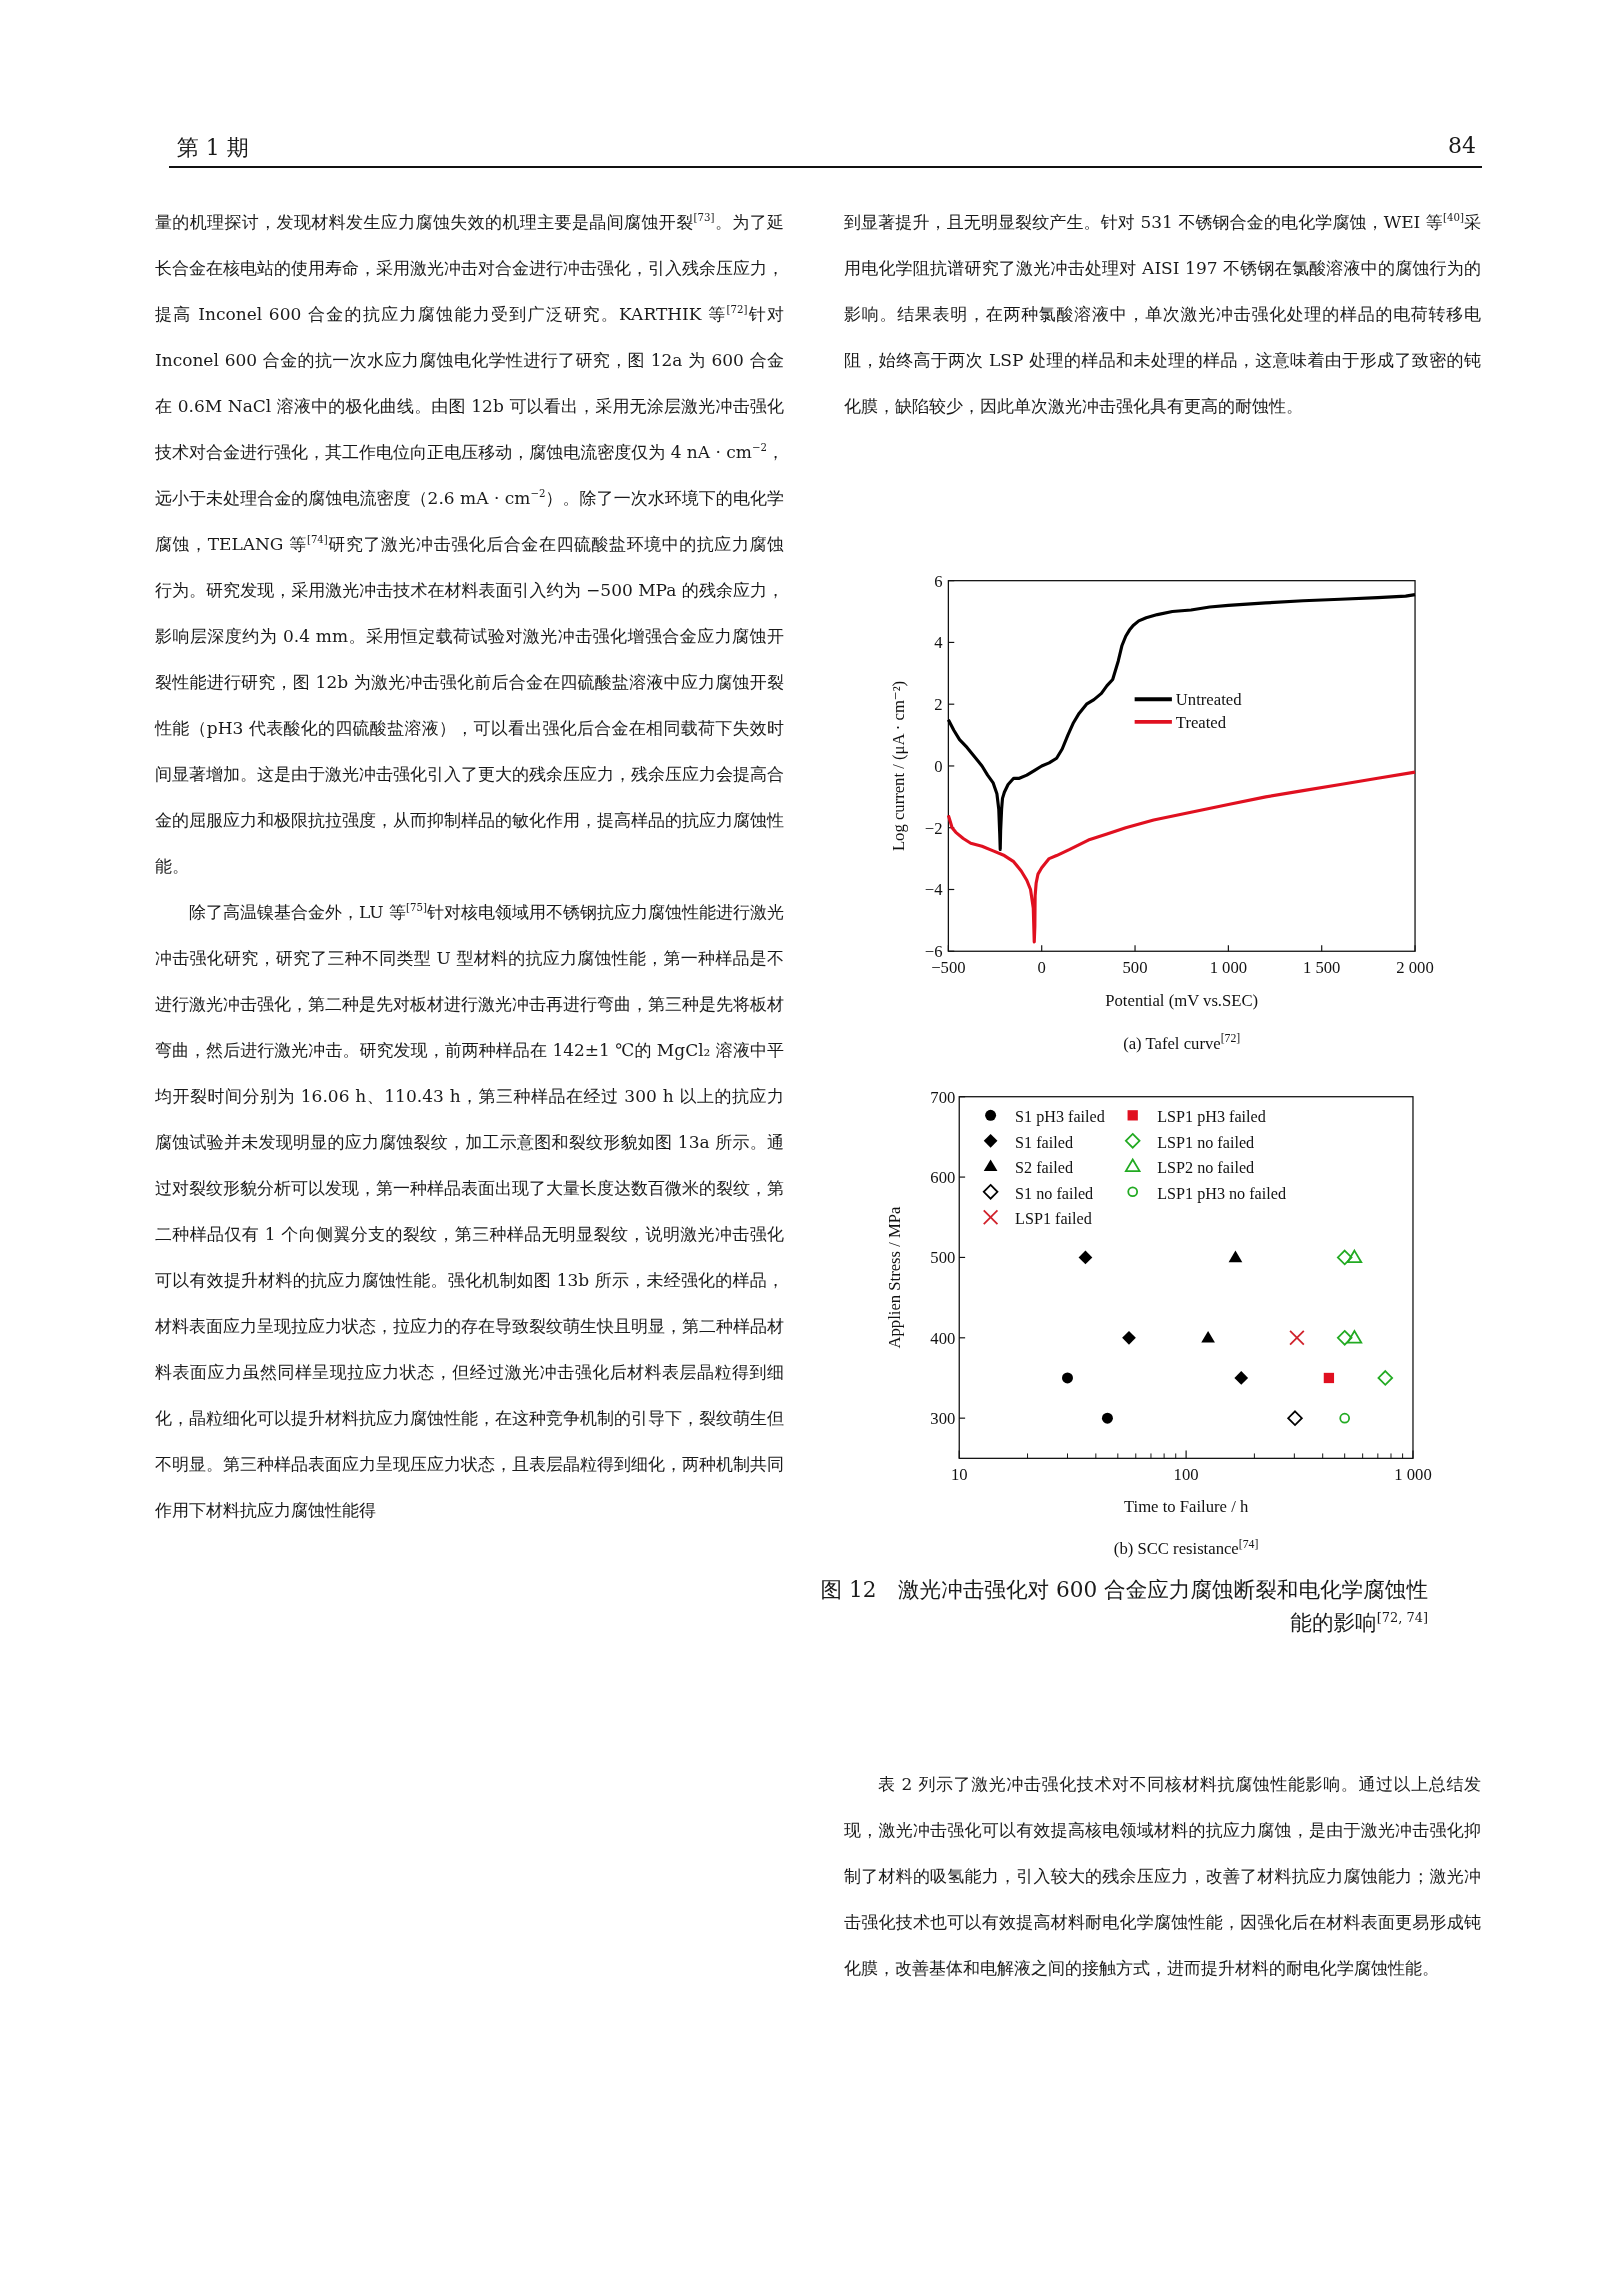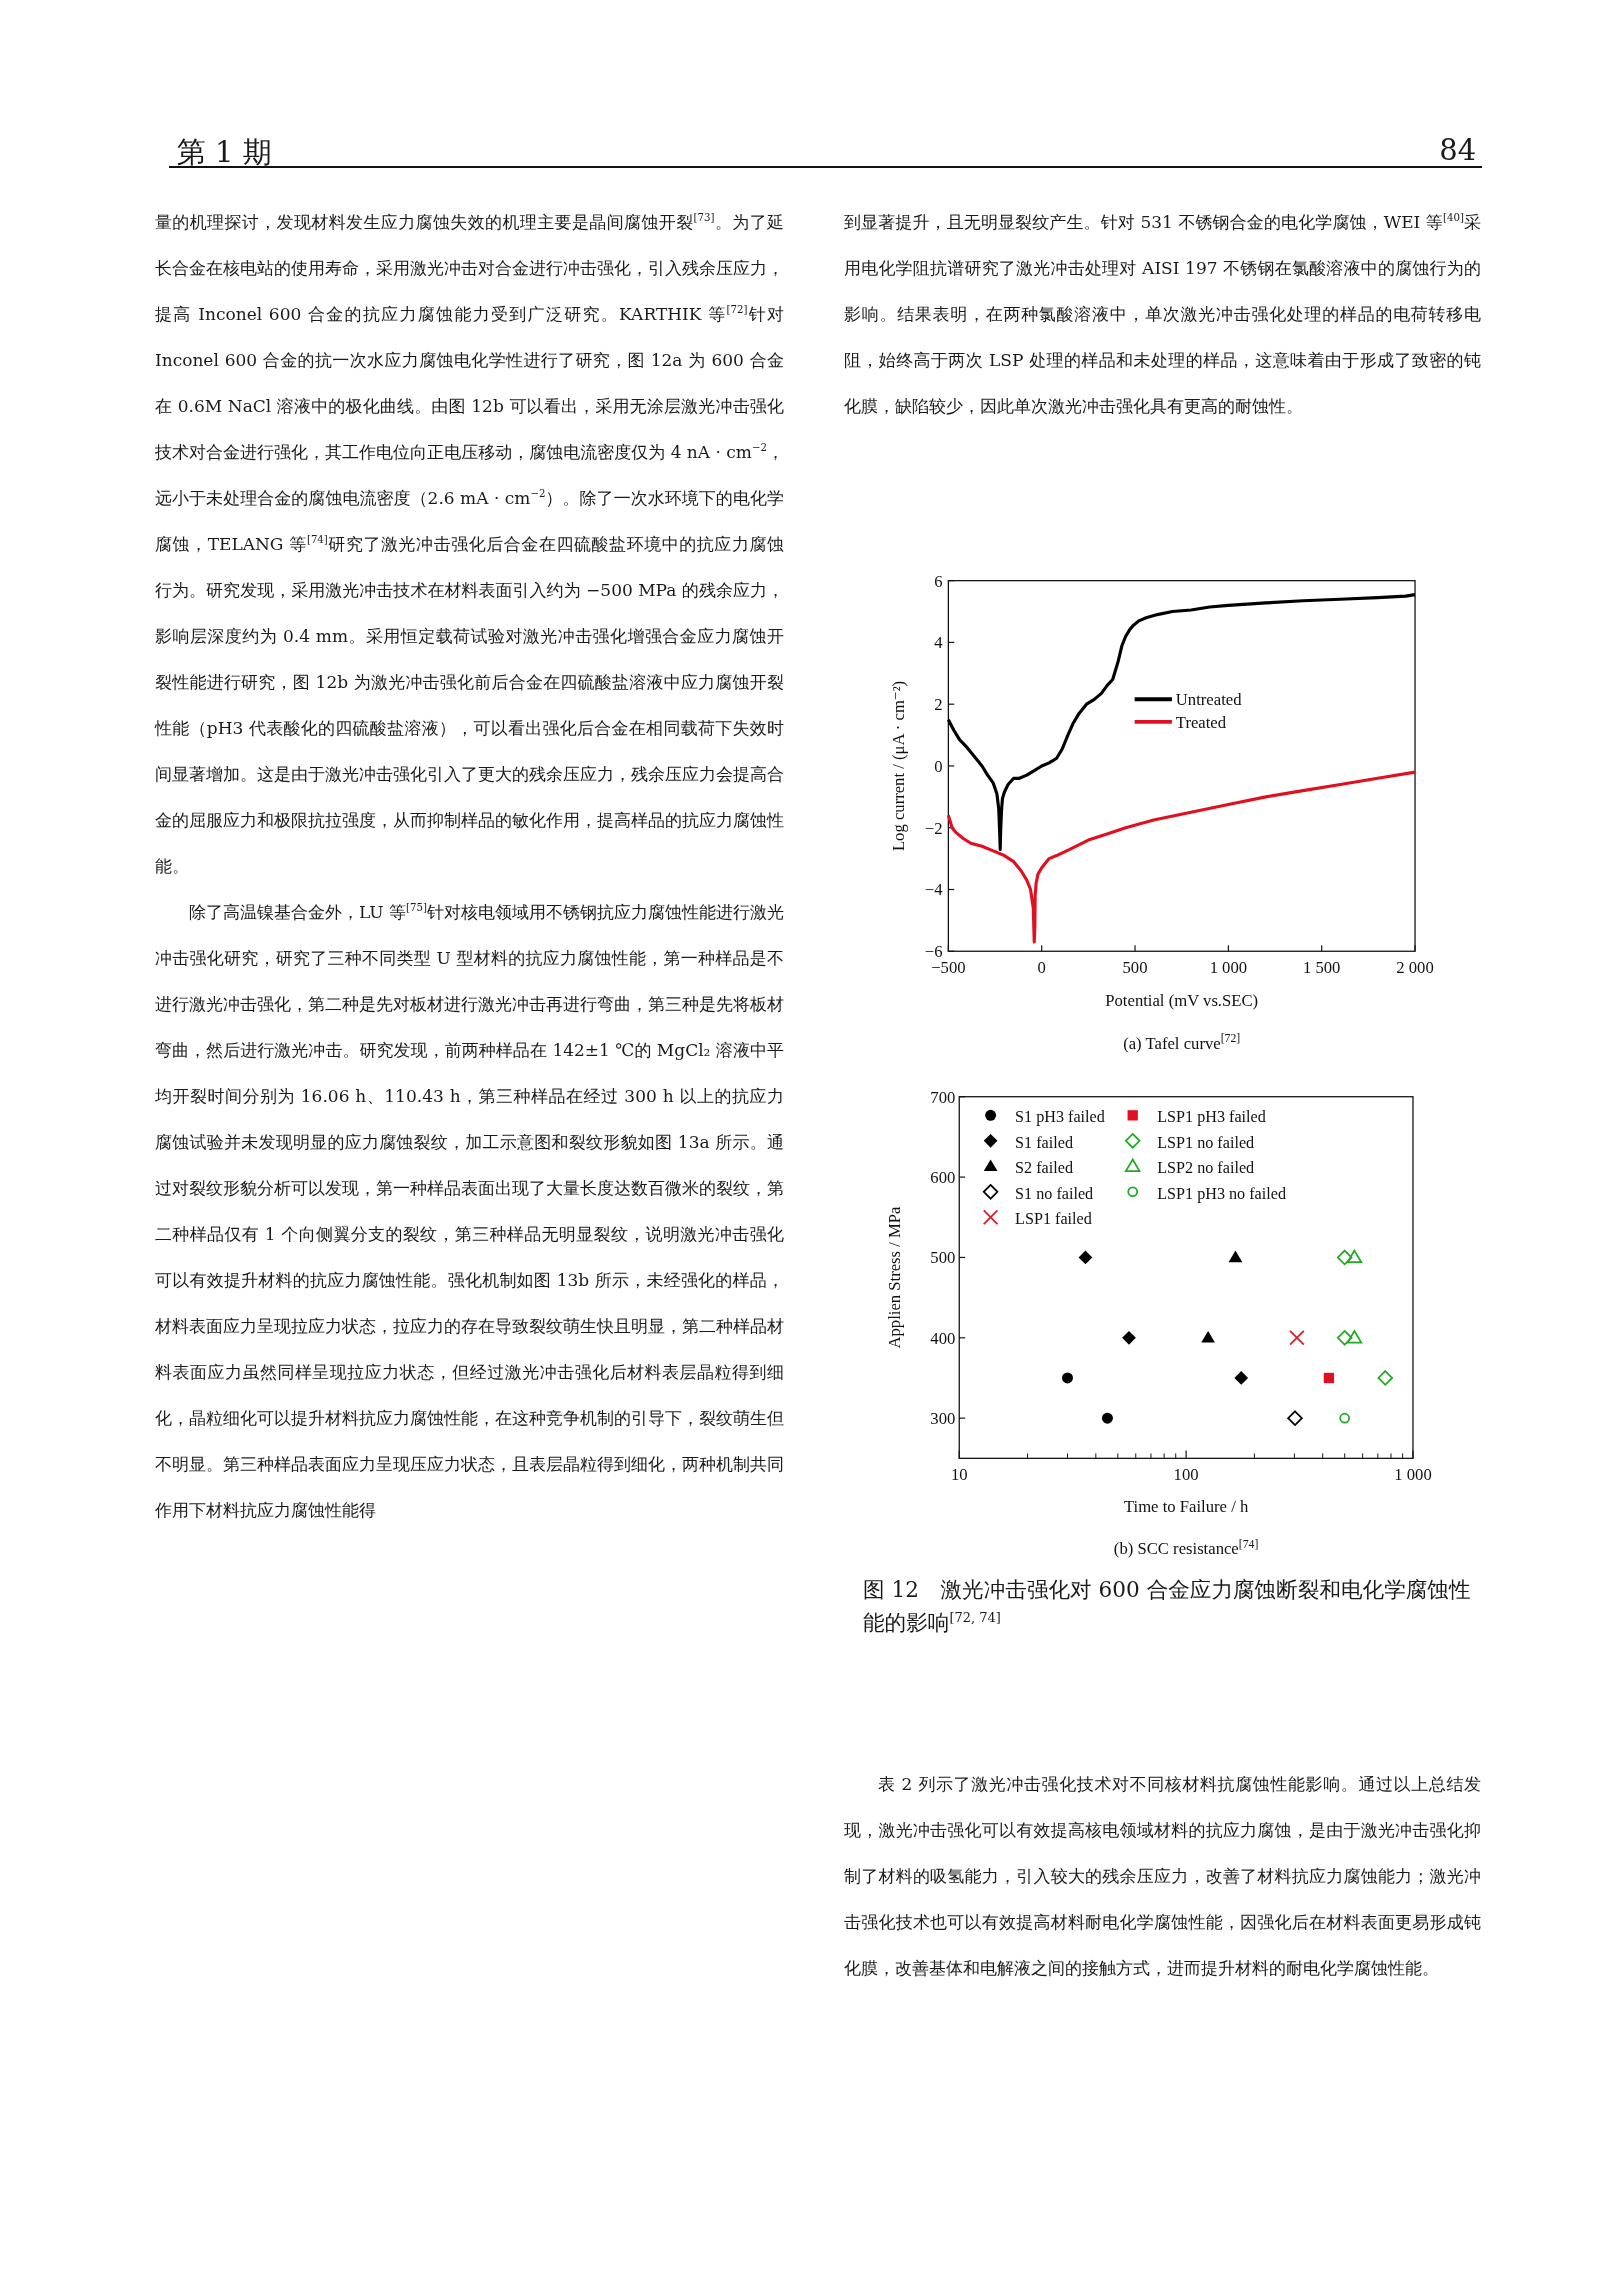--- a/index.html
+++ b/index.html
@@ -1,30 +1,30 @@
 <!DOCTYPE html>
 <html><head>
 <meta charset="utf-8">
 <style>
   html, body { margin: 0; padding: 0; background: #fff; }
   body { width: 1621px; height: 2293px; position: relative; font-family: "DejaVu Serif", "Liberation Serif", serif; color: #1a1a1a; }
-  .header { position: absolute; left: 169px; top: 129px; width: 1313px; height: 37px; border-bottom: 2.9px solid #111; font-family: "DejaVu Serif", serif; font-size: 29px; }
+  .header { position: absolute; left: 169px; top: 129px; width: 1313px; height: 37px; border-bottom: 2.9px solid #111; font-family: "DejaVu Serif", serif; font-size: 22px; }
   .header .left { position: absolute; left: 7.8px; top: 3.9px; }
   .header .center { position: absolute; left: 0; right: 0; top: 3.9px; text-align: center; }
   .header .right { position: absolute; right: 5.9px; top: 3.9px; }
   .col { position: absolute; font-size: 17px; line-height: 46px; text-align: justify; }
   .col p { margin: 0; }
   .col-left { left: 155px; top: 199px; width: 629px; }
   .col-right-top { left: 844px; top: 199px; width: 637px; }
   .col-right-bottom { left: 844px; top: 1761px; width: 637px; }
   .indent { text-indent: 2em; }
   sup { font-size: 60%; line-height: 0; }
   .chart { position: absolute; }
   .chart svg text { font-family: "Liberation Serif", "DejaVu Serif", serif; }
-  .fig-caption { position: absolute; left: 863px; top: 1573px; width: 608px; text-align: left; font-size: 21.6px; line-height: 33px; }
+  .fig-caption { position: absolute; left: 820px; top: 1573px; width: 608px; text-align: right; font-size: 21.6px; line-height: 33px; }
   .fig-caption .en { font-family: "Liberation Serif", serif; font-size: 22.5px; }
 </style>
 </head>
 <body>
 
 <div class="header">
   <span class="left">第 1 期</span>
   <span class="right">84</span>
 </div>
 

